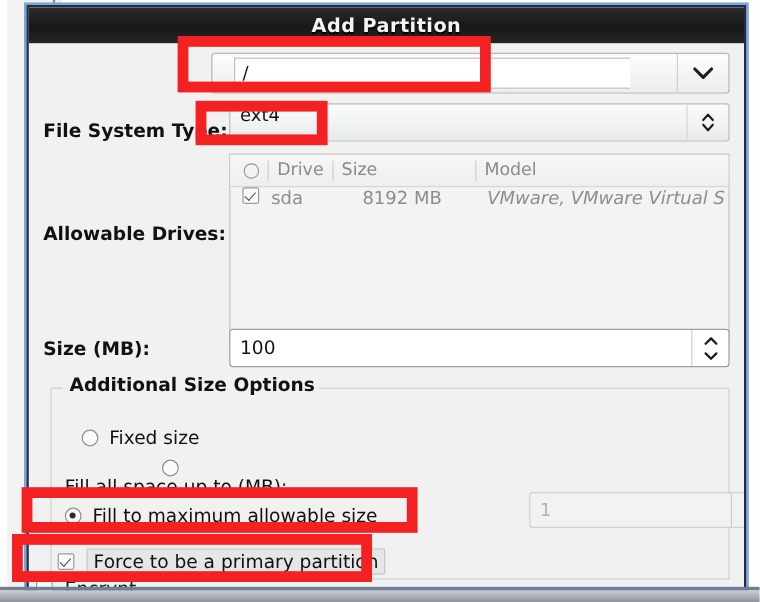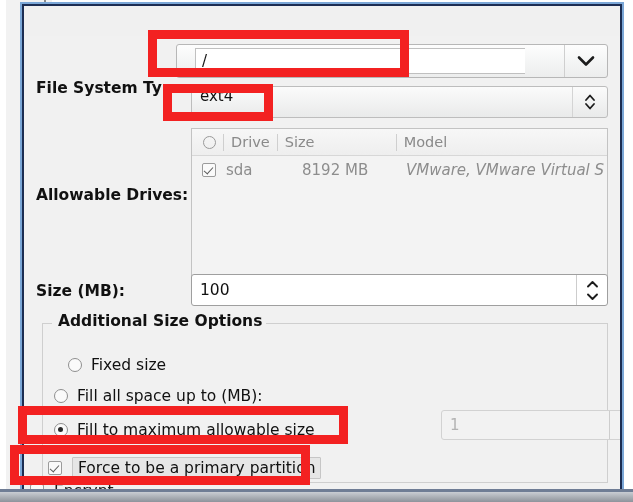--- a/index.html
+++ b/index.html
@@ -133,21 +133,21 @@
     background:linear-gradient(#f7f7f7,#eeeeee);
     color:#8a8a8a;font-size:14.5px;
   }
   .dh-cell{display:flex;align-items:center;height:100%;}
   .dh-sep{width:1px;height:17px;background:#cfcfcf;margin:0 7px;}
   .dh-circle{
     width:11px;height:11px;border:1.6px solid #9a9a9a;border-radius:50%;
     margin-left:11px;
   }
   .drives-row{
-    height:28px;display:flex;align-items:center;color:#8d8d8d;font-size:15px;
+    height:28px;display:flex;align-items:flex-start;color:#8d8d8d;font-size:15px;
   }
   .cell-chk{width:34px;display:flex;justify-content:center;}
   .cell-drive{width:76px;}
   .cell-size{width:104px;}
   .cell-model{flex:1;font-style:italic;}
 
   .chk-box{
     width:14px;height:14px;background:#fafafa;border:1.4px solid #9b9b9b;
     border-radius:2px;position:relative;box-sizing:border-box;
   }
@@ -236,35 +236,38 @@
     <div class="bg-scroll-grip2"></div>
     <div class="bg-scroll-thumb-light"></div>
   </div>
   <div class="bg-scroll-thumb-blue"></div>
   <div class="bg-divider"></div>
 
   <div class="dialog-outline"></div>
 
   <div class="dialog">
 
+    <div class="titlebar">
+      <span class="titlebar-text">Add Partition</span>
+    </div>
 
     <div class="body-area">
 
 
       <div class="mp-combo">
         <div class="mp-input">/</div>
         <div class="mp-rest"></div>
         <div class="mp-arrow">
           <svg width="18" height="12" viewBox="0 0 18 12">
             <path d="M2 2.5 L9 9.5 L16 2.5" fill="none" stroke="#1c1c1c" stroke-width="2.6" stroke-linecap="round" stroke-linejoin="round"></path>
           </svg>
         </div>
       </div>
 
-      <span class="row-label" style="left:12px;top:43px;text-align:center;">File System Type:</span>
+      <span class="row-label" style="left:12px;top:64px;text-align:center;">File System Type:</span>
 
       <div class="fs-combo">
         <div class="fs-value">ext4</div>
         <div class="fs-spin">
           <svg width="12" height="20" viewBox="0 0 12 20">
             <path d="M2 8 L6 3.5 L10 8" fill="none" stroke="#1c1c1c" stroke-width="1.8" stroke-linecap="round" stroke-linejoin="round"></path>
             <path d="M2 12 L6 16.5 L10 12" fill="none" stroke="#1c1c1c" stroke-width="1.8" stroke-linecap="round" stroke-linejoin="round"></path>
           </svg>
         </div>
       </div>
@@ -310,21 +313,21 @@
         <div class="gb-top-left"></div>
         <div class="gb-top-right"></div>
         <span class="gb-legend">Additional Size Options</span>
       </div>
 
       <div class="opt-row" style="left:44px;top:316px;">
         <span class="radio"></span>
         <span>Fixed size</span>
       </div>
 
-      <div class="opt-row" style="left:30px;top:347px;">
+      <div class="opt-row" style="left:30px;top:347px;flex-direction:column;">
         <span class="radio"></span>
         <span>Fill all space up to (MB):</span>
       </div>
 
       <div class="fill-spin">
         <div class="size-val">1</div>
         <div class="spin-btns">
           <svg width="12" height="8" viewBox="0 0 13 9">
             <path d="M2 6.5 L6.5 2 L11 6.5" fill="none" stroke="#bdbdbd" stroke-width="1.9" stroke-linecap="round" stroke-linejoin="round"></path>
           </svg>

